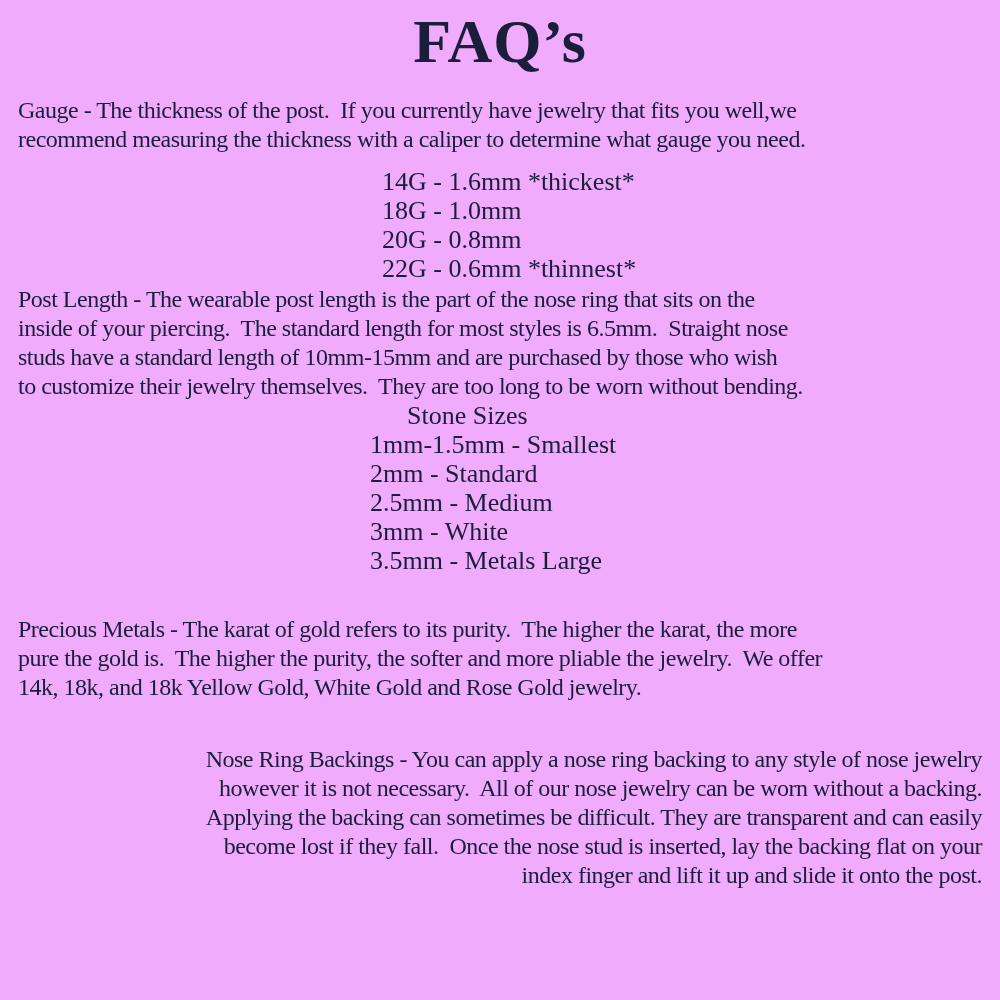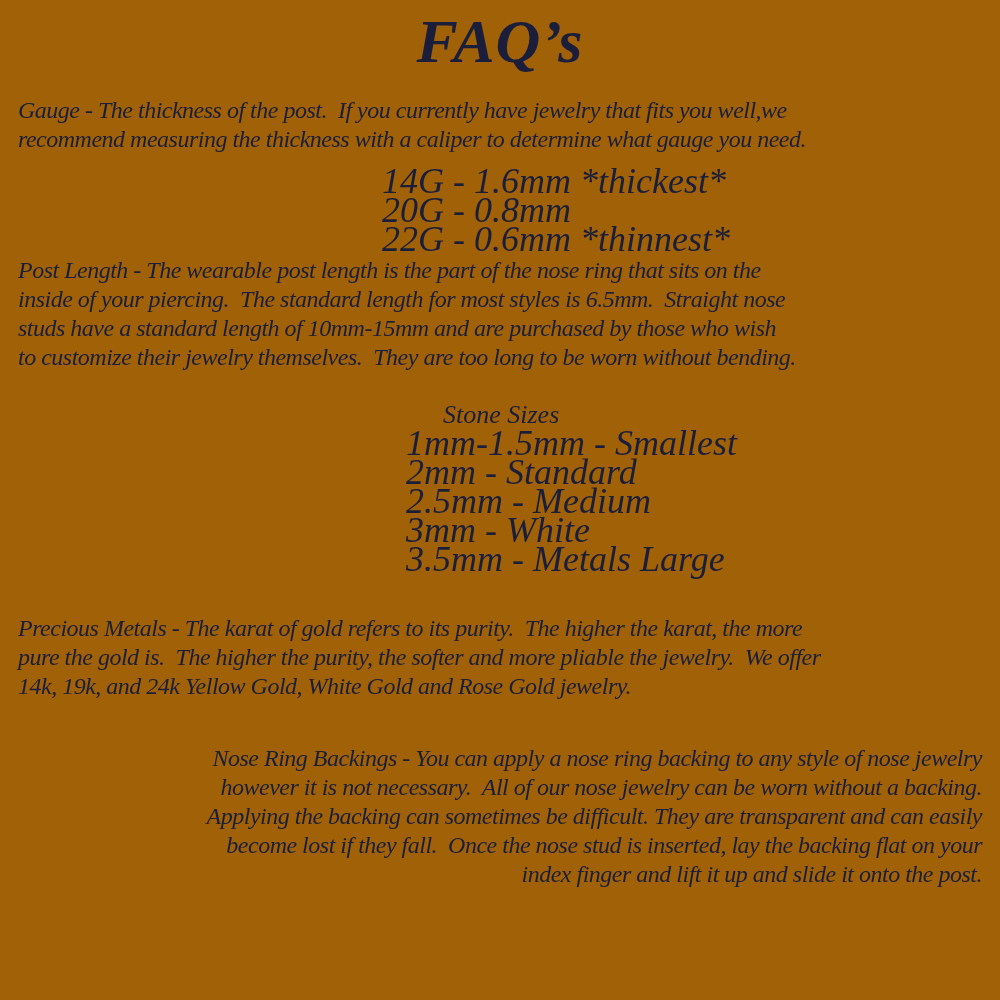--- a/index.html
+++ b/index.html
@@ -31,54 +31,53 @@
     line-height: 29px;
     letter-spacing: -0.5px;
     white-space: pre;
   }
   .para-gauge          { margin-top: 22px; }
   .para-post-length    { margin-top: 2px; }
   .para-precious       { margin-top: 40px; }
   .para-backings       { margin-top: 43px; text-align: right; }
 
   .size-list {
-    font-size: 36px;
+    font-size: 26px;
     line-height: 29px;
   }
   .gauge-list {
     margin: 13px 0 0 382px;
   }
   .stone-block {
-    margin-top: 28px;
-    padding-left: 36px;
   }
   .stone-heading {
     margin-left: 407px;
     font-size: 26px;
     line-height: 29px;
   }
   .stone-list {
     margin-left: 370px;
   }
   .size-line {
     white-space: pre;
   }
 </style>
 </head>
 <body>
 
-<div class="page" style="background: #a16207; color: rgb(27, 30, 58); font-style: italic;">
+<div class="page" style="background: #f0abfc; color: rgb(27, 30, 58);">
 
   <h1 class="page-title">FAQ’s</h1>
 
   <p class="para para-gauge">Gauge - The thickness of the post.  If you currently have jewelry that fits you well,we
 recommend measuring the thickness with a caliper to determine what gauge you need.</p>
 
   <div class="size-list gauge-list">
     <div class="size-line">14G - 1.6mm *thickest*</div>
+    <div class="size-line">18G - 1.0mm</div>
     <div class="size-line">20G - 0.8mm</div>
     <div class="size-line">22G - 0.6mm *thinnest*</div>
   </div>
 
   <p class="para para-post-length">Post Length - The wearable post length is the part of the nose ring that sits on the
 inside of your piercing.  The standard length for most styles is 6.5mm.  Straight nose
 studs have a standard length of 10mm-15mm and are purchased by those who wish
 to customize their jewelry themselves.  They are too long to be worn without bending.</p>
 
   <div class="stone-block">
@@ -87,21 +86,21 @@
       <div class="size-line">1mm-1.5mm - Smallest</div>
       <div class="size-line">2mm - Standard</div>
       <div class="size-line">2.5mm - Medium</div>
       <div class="size-line">3mm - White</div>
       <div class="size-line">3.5mm - Metals Large</div>
     </div>
   </div>
 
   <p class="para para-precious">Precious Metals - The karat of gold refers to its purity.  The higher the karat, the more
 pure the gold is.  The higher the purity, the softer and more pliable the jewelry.  We offer
-14k, 19k, and 24k Yellow Gold, White Gold and Rose Gold jewelry.</p>
+14k, 18k, and 18k Yellow Gold, White Gold and Rose Gold jewelry.</p>
 
   <p class="para para-backings">Nose Ring Backings - You can apply a nose ring backing to any style of nose jewelry
 however it is not necessary.  All of our nose jewelry can be worn without a backing.
 Applying the backing can sometimes be difficult. They are transparent and can easily
 become lost if they fall.  Once the nose stud is inserted, lay the backing flat on your
 index finger and lift it up and slide it onto the post.</p>
 
 </div>
 
 </body></html>

